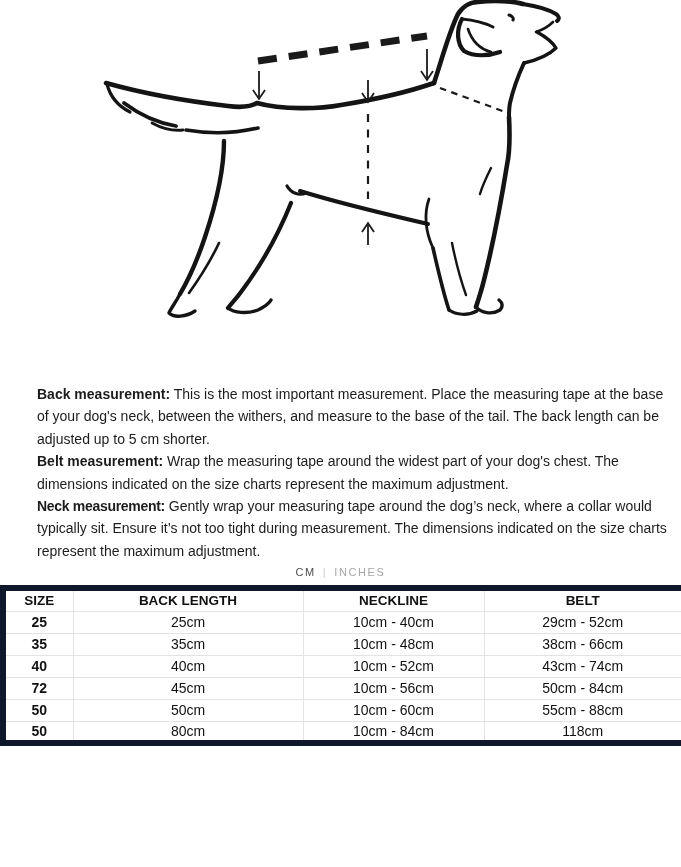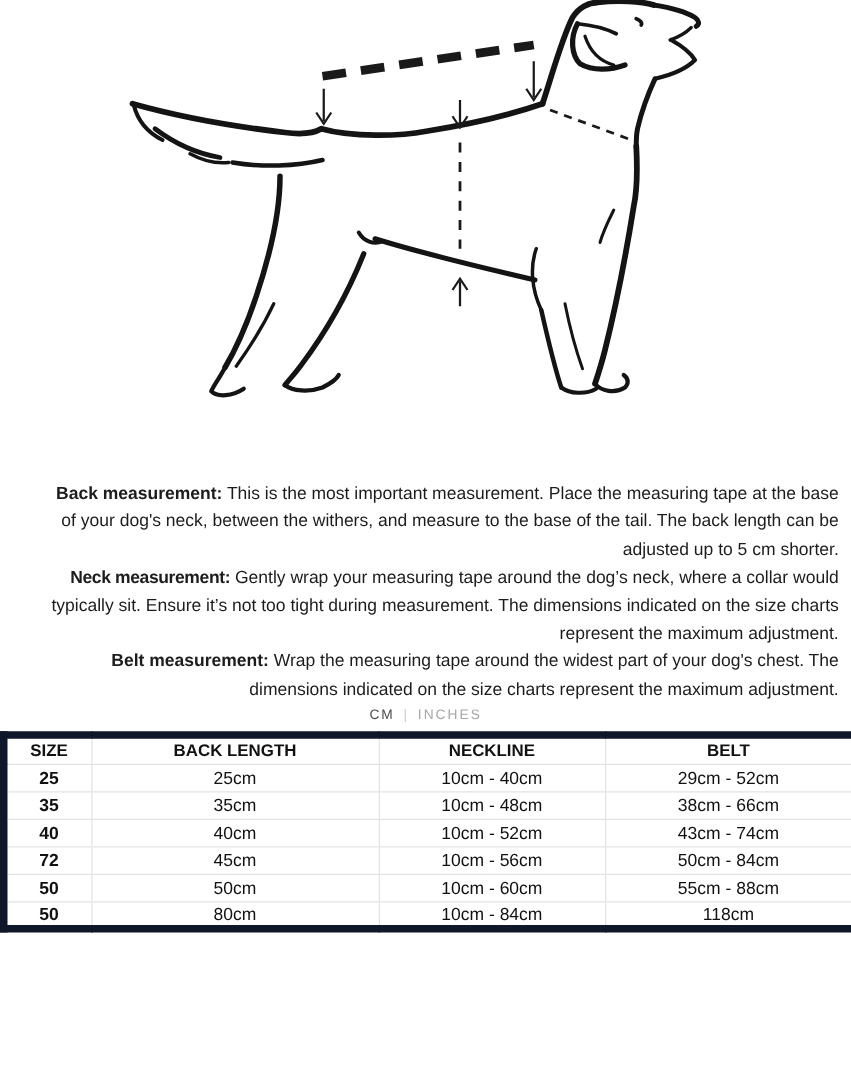--- a/index.html
+++ b/index.html
@@ -12,21 +12,21 @@
   .illustration { width:681px; height:363px; }
   .illustration svg { display:block; }
 
   .instructions {
     margin:20px 10px 0 37px;
     width:634px;
     font-size:14px;
     line-height:1.6;
     color:#1c1c1c;
   }
-  .instructions p { margin:0;text-align:right; }
+  .instructions p { margin:0; }
   .lead { font-weight:700; }
   .lead.condensed { letter-spacing:-0.3px; }
 
   .unit-toggle {
     margin-top:4px;
     text-align:center;
     font-size:11px;
     letter-spacing:1.6px;
     font-weight:400;
   }
@@ -111,22 +111,22 @@
       <g>
         <path class="annot" stroke-width="1.8" d="M368 245 L368 225"></path>
         <path class="annot" stroke-width="1.8" d="M362 232 L368 223 L374 232"></path>
       </g>
     </g>
   </svg>
 </div>
 
 <div class="instructions">
   <p><span class="lead">Back measurement:</span><span> This is the most important measurement. Place the measuring tape at the base of your dog's neck, between the withers, and measure to the base of the tail. The back length can be adjusted up to 5 cm shorter.</span></p>
+  <p><span class="lead">Belt measurement:</span><span> Wrap the measuring tape around the widest part of your dog's chest. The dimensions indicated on the size charts represent the maximum adjustment.</span></p>
   <p><span class="lead condensed">Neck measurement:</span><span> Gently wrap your measuring tape around the dog’s neck, where a collar would typically sit. Ensure it’s not too tight during measurement. The dimensions indicated on the size charts represent the maximum adjustment.</span></p>
-  <p><span class="lead">Belt measurement:</span><span> Wrap the measuring tape around the widest part of your dog's chest. The dimensions indicated on the size charts represent the maximum adjustment.</span></p>
 </div>
 
 <div class="unit-toggle">
   <span class="cm">CM</span><span class="divider">|</span><span class="inches">INCHES</span>
 </div>
 
 <table class="size-table">
   <colgroup>
     <col style="width:70px">
       <col style="width:230px">

